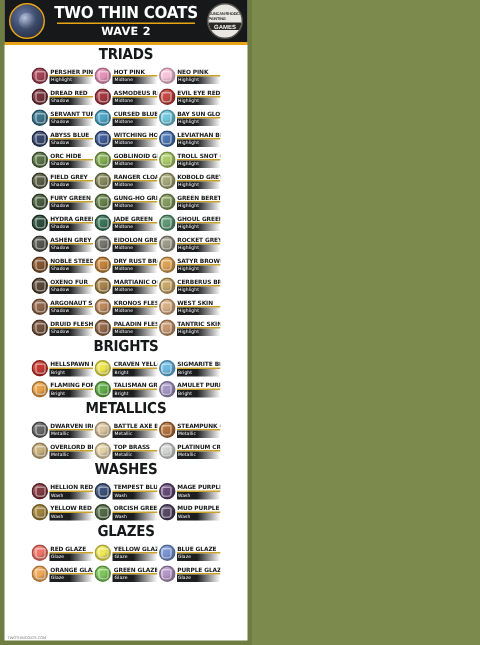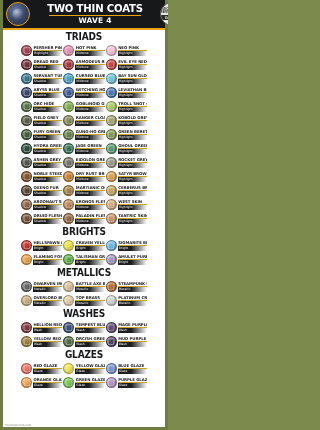--- a/index.html
+++ b/index.html
@@ -21,21 +21,20 @@
 
   
   .header {
     height:30px;
     background:#17181a;
     border-bottom:2px solid #e8a317;
     display:flex; align-items:center;
     padding:0 3px;
     flex:0 0 auto;
     position:relative;
-    gap:11px;
   }
   .hdr-logo {
     width:24px; height:24px; border-radius:50%;
     background:radial-gradient(circle at 40% 35%, #6f7ea8 0%, #3c4a6b 45%, #1d2436 100%);
     border:1.5px solid #e8a317;
     flex:0 0 auto;
     position:relative;
   }
   .hdr-logo::after{
     content:""; position:absolute; left:50%; top:52%;
@@ -158,21 +157,21 @@
 </head>
 <body>
 
 <div id="card">
 
   <div class="header">
     <div class="hdr-logo"></div>
     <div class="hdr-mid">
       <div class="hdr-title">TWO THIN COATS</div>
       <div class="hdr-rule"></div>
-      <div class="hdr-sub">WAVE 4</div>
+      <div class="hdr-sub">WAVE 2</div>
     </div>
     <div class="hdr-brand">
       <div class="b1">DUNCAN RHODES PAINTING</div>
       <div class="b2">GAMES</div>
     </div>
   </div>
 
   <div class="body" id="sections-host">
       <div class="sec-title">TRIADS</div>
       <div class="grid">

